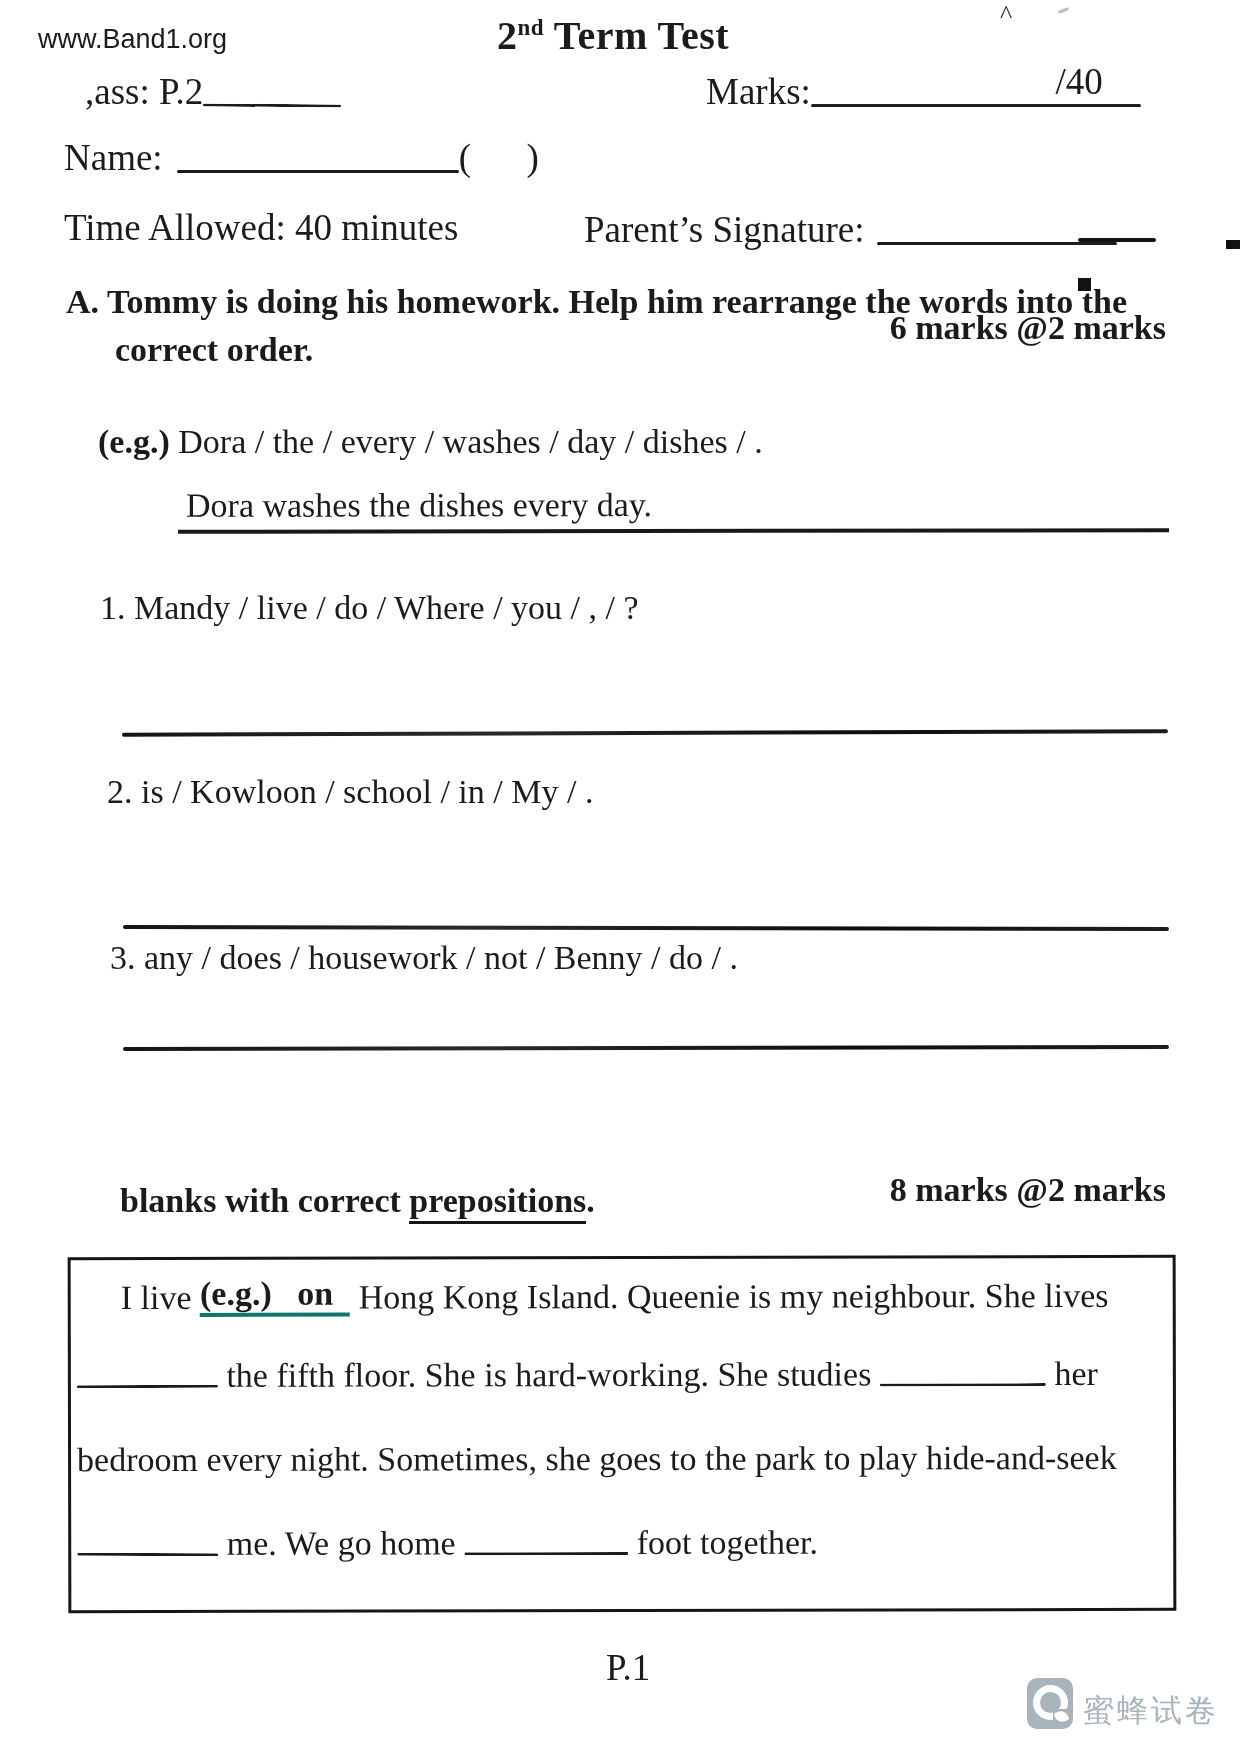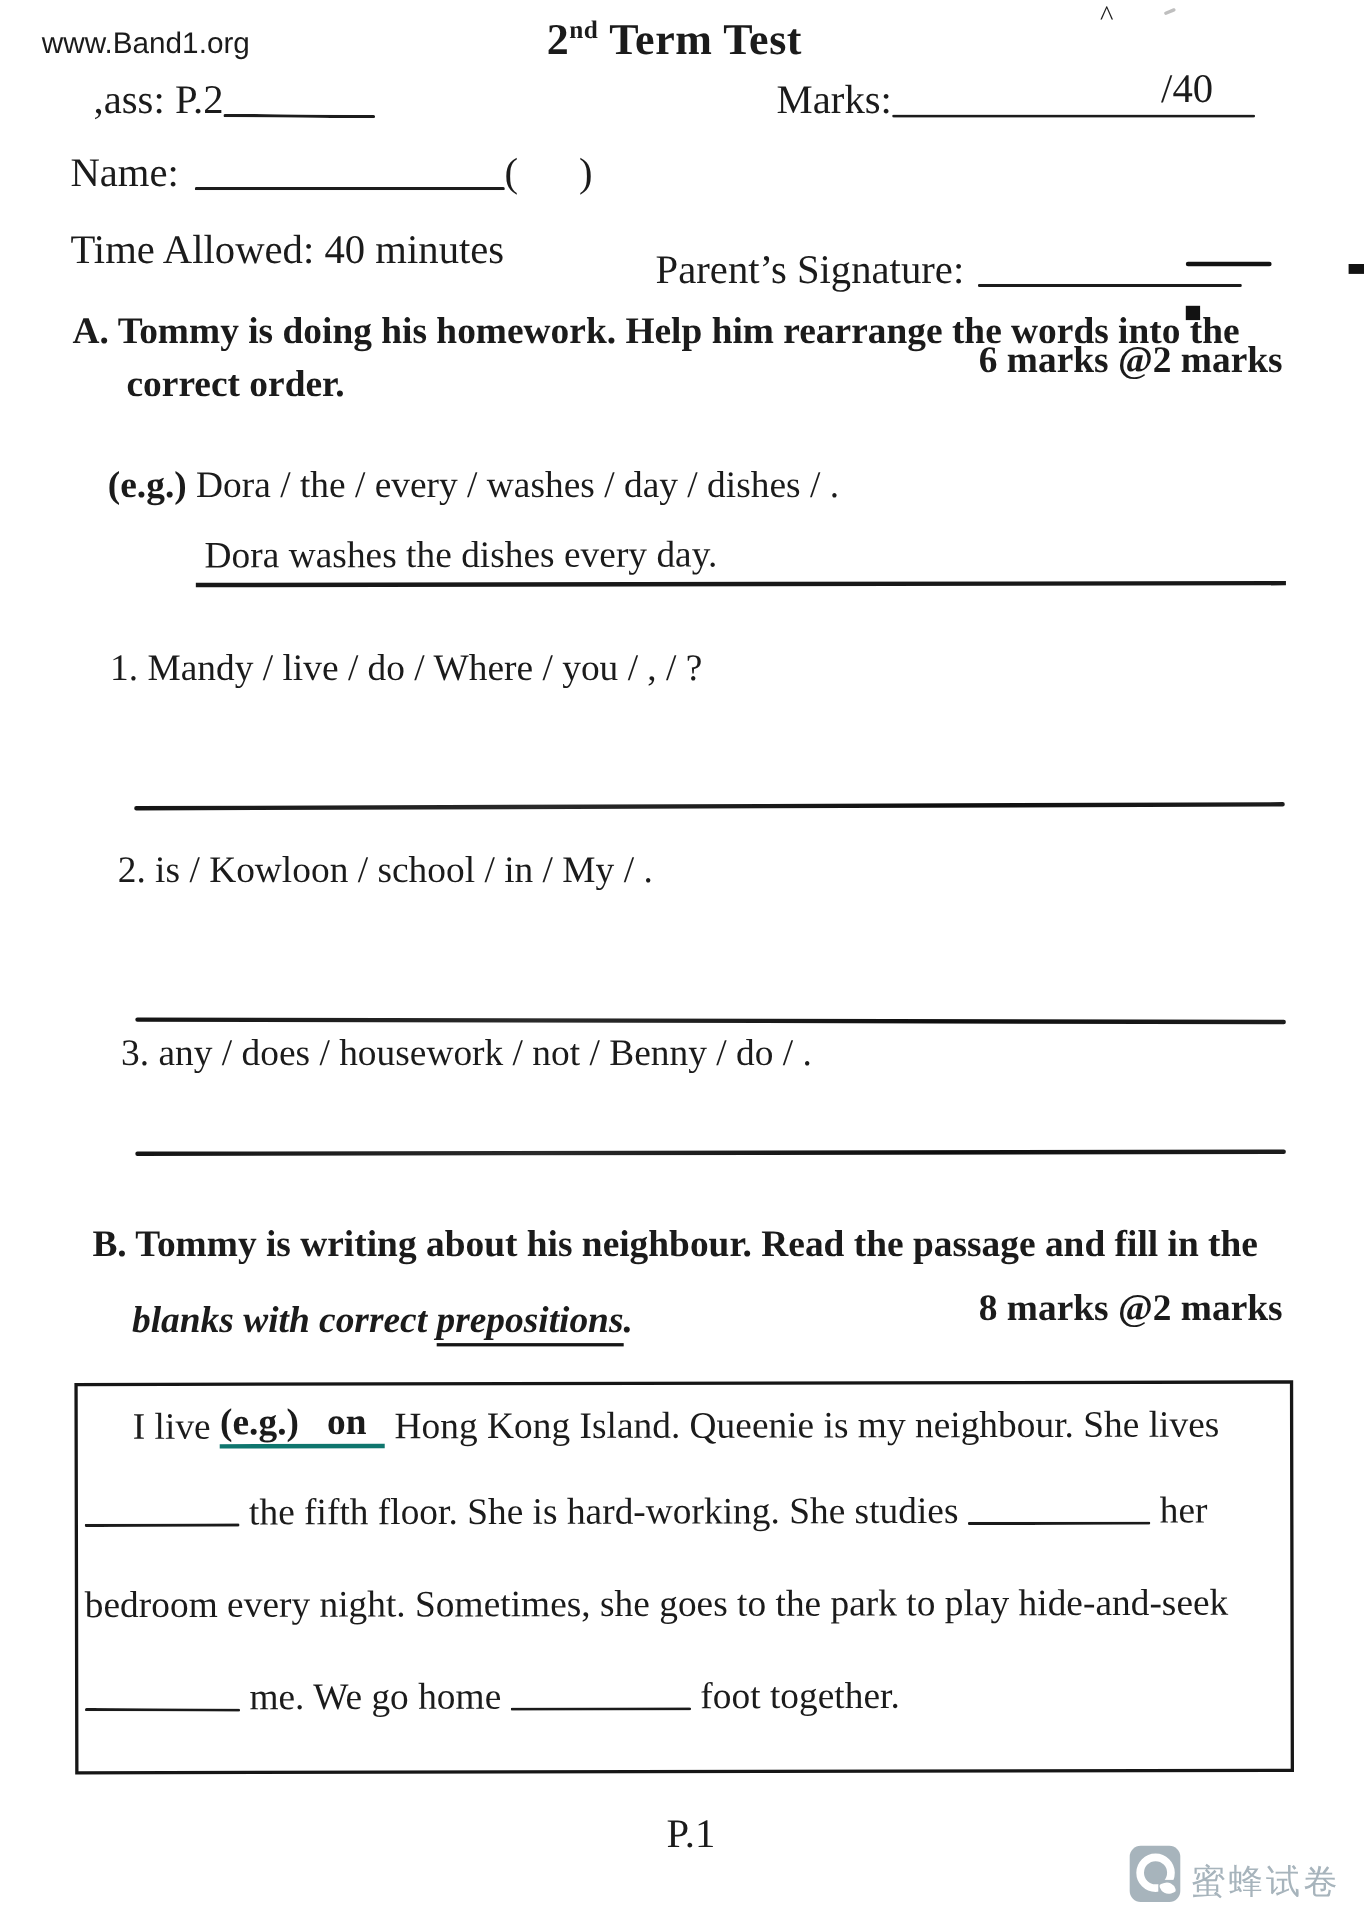--- a/index.html
+++ b/index.html
@@ -85,21 +85,21 @@
 
   <div class="abs row fs37" style="left:64px;top:138px;">
     <span data-bind="header.name_label">Name:</span>
     <span class="blank" style="width:282px;margin-left:14px;"></span>
     <span data-bind="header.name_paren">(      )</span>
   </div>
 
 
   <div class="abs fs37" style="left:64px;top:208px;" data-bind="header.time_allowed">Time Allowed: 40 minutes</div>
 
-  <div class="abs row fs37" style="left:596px;top:210px;margin-top:16px;">
+  <div class="abs row fs37" style="left:584px;top:210px;">
     <span data-bind="header.parent_signature_label">Parent’s Signature:</span>
     <span class="blank" style="width:240px;margin-left:12px;"></span>
   </div>
 
   <div class="artifact" style="left:1078px;top:238px;width:78px;height:4px;border-radius:2px;"></div>
   <div class="artifact" style="left:1226px;top:240px;width:14px;height:9px;"></div>
   <div class="artifact" style="left:1078px;top:278px;width:13px;height:13px;"></div>
 
   <div class="abs bold fs34" style="left:66px;top:282px;" data-bind="section_a.heading_line1">A. Tommy is doing his homework. Help him rearrange the words into the</div>
   <div class="abs bold fs34" style="left:115px;top:330px;" data-bind="section_a.heading_line2">correct order.</div>
@@ -121,22 +121,21 @@
   <div class="abs fs34" style="left:107px;top:772px;">
     <span data-bind="section_a.questions.1.num">2.</span><span data-bind="section_a.questions.1.text"> is / Kowloon / school / in / My / .</span>
   </div>
   <div class="ansline" style="left:123px;top:926px;width:1046px;transform:rotate(.12deg);"></div>
 
   <div class="abs fs34" style="left:110px;top:938px;">
     <span data-bind="section_a.questions.2.num">3.</span><span data-bind="section_a.questions.2.text"> any / does / housework / not / Benny / do / .</span>
   </div>
   <div class="ansline" style="left:123px;top:1046px;width:1046px;transform:rotate(-.1deg);"></div>
 
-  <div class="abs bold fs34" style="left:84px;top:1112px;" data-bind="section_b.heading_line1">B. Tommy is writing about his neighbour. Read the passage and fill in the</div>
-  <div class="abs bold fs34" style="left:120px;top:1181px;font-style:italic;">
+  <div class="abs bold fs34" style="left:120px;top:1181px;">
     <span data-bind="section_b.heading_line2_pre">blanks with correct </span><span class="uline" data-bind="section_b.heading_line2_underline">prepositions</span><span data-bind="section_b.heading_line2_post">.</span>
   </div>
   <div class="abs bold fs34" style="right:74px;top:1170px;" data-bind="section_b.marks_note">8 marks @2 marks</div>
 
   <div class="pbox">
     <div class="pline fs34" style="left:50px;top:14px;">
       <span data-bind="section_b.passage.l1_pre">I live </span><span class="eg-on" data-bind="section_b.passage.l1_example">(e.g.)   on  </span><span data-bind="section_b.passage.l1_post"> Hong Kong Island. Queenie is my neighbour. She lives</span>
     </div>
     <div class="pline fs34" style="left:6px;top:96px;">
       <span class="pblank" style="width:141px;"></span><span data-bind="section_b.passage.l2_mid"> the fifth floor. She is hard-working. She studies </span><span class="pblank" style="width:166px;"></span><span data-bind="section_b.passage.l2_end"> her</span>

